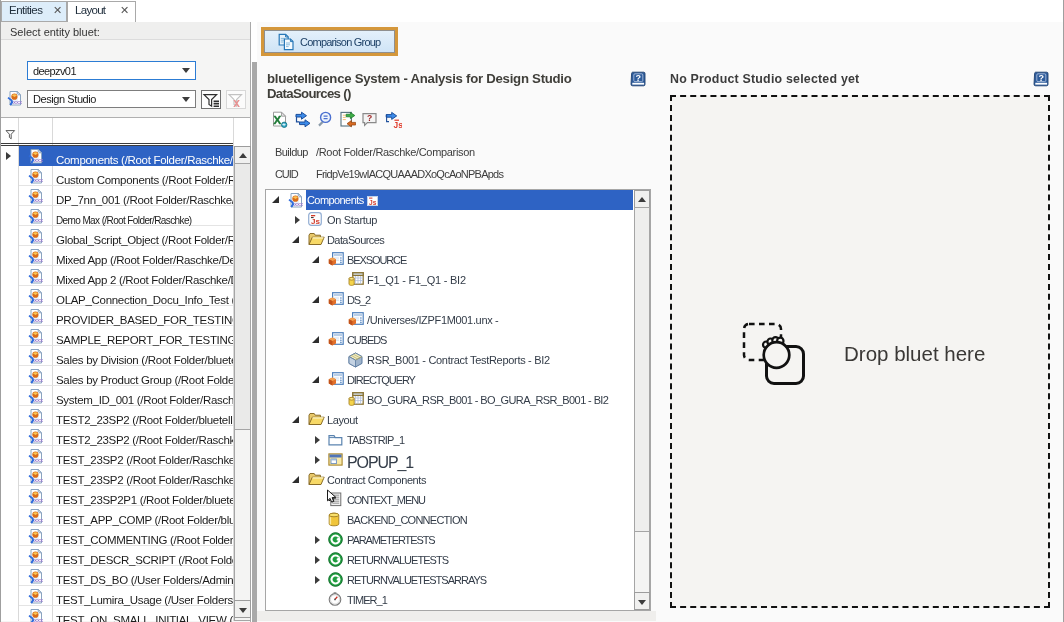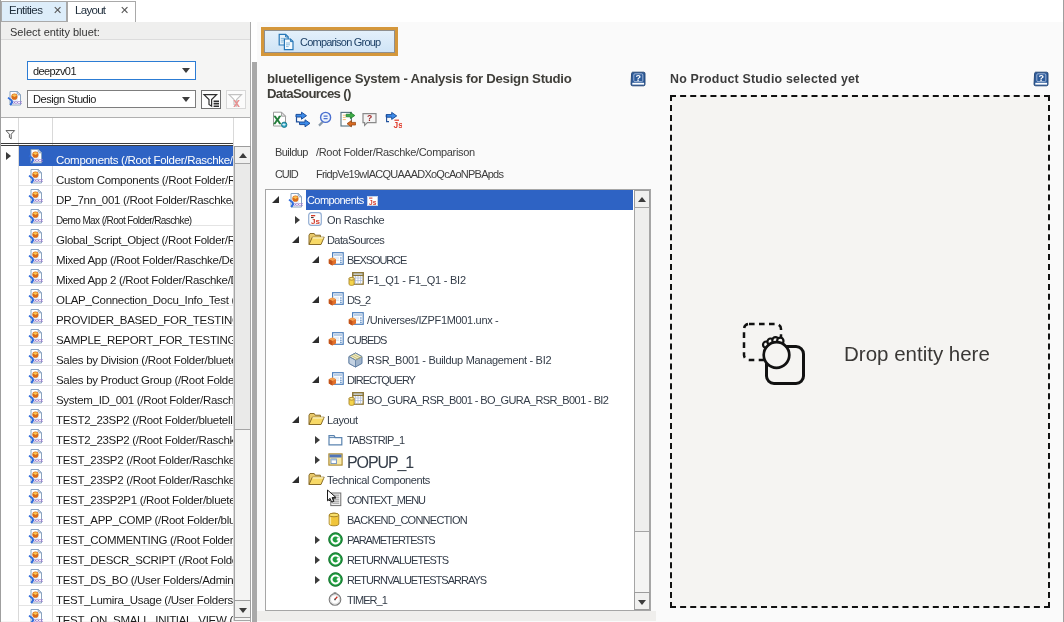--- a/index.html
+++ b/index.html
@@ -448,21 +448,21 @@
     </svg></div>
 <div class="abs" style="left:295px;top:216px;">
     <div class="tri-r"></div>
   </div>
 <div class="abs" style="left:308px;top:212px;"><svg width="14" height="14" viewBox="0 0 14 14">
       <rect x="0.7" y="0.7" width="12.6" height="12.6" rx="2.6" fill="#fdfdfe" stroke="#93aed3" stroke-width="1.2"></rect>
       <rect x="3" y="3" width="4.2" height="1.3" fill="#d23b2a"></rect>
       <rect x="3" y="5" width="2.6" height="1.1" fill="#3a3a3a"></rect>
       <text x="3" y="11.6" font-family="Liberation Sans" font-size="8" font-weight="bold" fill="#d23b2a">Js</text>
     </svg></div>
-<div class="abs" style="left:327px;top:214px;font-size:11px;color:#333c48;white-space:nowrap;letter-spacing:-0.31px;">On Raschke</div>
+<div class="abs" style="left:327px;top:214px;font-size:11px;color:#333c48;white-space:nowrap;letter-spacing:-0.31px;">On Startup</div>
 <div class="abs" style="left:292px;top:236px;">
     <div class="tri-exp"></div>
   </div>
 <div class="abs" style="left:308px;top:232px;"><svg width="17" height="14" viewBox="0 0 17 14">
       <path d="M1 12.5 V3.2 l1 -1.7 h4.2 l1 1.7 h5.2 v2" fill="#e8c86a" stroke="#8a6d28" stroke-width="1"></path>
       <path d="M1 12.5 L4.3 5.2 h11.9 L13 12.5 Z" fill="#f7d967" stroke="#8a6d28" stroke-width="1"></path>
       <path d="M4.6 5.9 h10.8" stroke="#fdf2bb" stroke-width="1.4" fill="none"></path>
     </svg></div>
 <div class="abs" style="left:327px;top:234px;font-size:11px;color:#333c48;white-space:nowrap;letter-spacing:-0.59px;">DataSources</div>
 <div class="abs" style="left:312px;top:256px;">
@@ -529,21 +529,21 @@
       <path d="M0.8 7.2 L4.4 5.4 l3.6 1.8 -3.6 1.8 Z" fill="#f5a353"></path>
       <path d="M4.4 9 v4.4 L0.8 11.6 V7.2 Z" fill="#c1521a"></path>
     </svg></div>
 <div class="abs" style="left:347px;top:334px;font-size:11px;color:#333c48;white-space:nowrap;letter-spacing:-1.1px;">CUBEDS</div>
 <div class="abs" style="left:348px;top:352px;"><svg width="15" height="16" viewBox="0 0 15 16">
       <path d="M7.5 1 L14 4.6 v6.8 L7.5 15 1 11.4 V4.6 Z" fill="#9fb4cc" stroke="#5b7aa0" stroke-width="1"></path>
       <path d="M1 4.6 L7.5 1 14 4.6 7.5 8.2 Z" fill="#f0ecc0" stroke="#5b7aa0" stroke-width="0.8"></path>
       <path d="M3.2 3.4 l6.5 3.6 M5.4 2.2 l6.5 3.6 M1 4.6 L7.5 8.2 M7.5 8.2 L14 4.6" stroke="#b4ab6a" stroke-width="0.7" fill="none"></path>
       <path d="M7.5 8.2 V15 L1 11.4 V4.6 Z" fill="#c4d2e2" stroke="#5b7aa0" stroke-width="0.8"></path>
     </svg></div>
-<div class="abs" style="left:367px;top:354px;font-size:11px;color:#333c48;white-space:nowrap;letter-spacing:-0.31px;">RSR_B001 - Buildup Management - BI2</div>
+<div class="abs" style="left:367px;top:354px;font-size:11px;color:#333c48;white-space:nowrap;letter-spacing:-0.31px;">RSR_B001 - Contract TestReports - BI2</div>
 <div class="abs" style="left:312px;top:376px;">
     <div class="tri-exp"></div>
   </div>
 <div class="abs" style="left:328px;top:372px;"><svg width="16" height="15" viewBox="0 0 16 15">
       <rect x="4.6" y="0.7" width="10.6" height="11.6" fill="#fff" stroke="#4f81bd" stroke-width="1.2"></rect>
       <rect x="5.8" y="1.9" width="8.2" height="2.2" fill="#b8cfe8"></rect>
       <circle cx="12.9" cy="6" r="0.8" fill="#4f81bd"></circle>
       <circle cx="12.9" cy="8.2" r="0.8" fill="#4f81bd"></circle>
       <circle cx="12.9" cy="10.4" r="0.8" fill="#4f81bd"></circle>
       <path d="M6.2 5.3 h4.8 v1.4 h-4.8 Z M6.2 7.5 h4.8 v1.4 h-4.8 Z" fill="#dde8f4"></path>
@@ -588,21 +588,21 @@
     </svg></div>
 <div class="abs" style="left:347px;top:454px;font-size:16px;color:#333c48;white-space:nowrap;letter-spacing:-1.1px;">POPUP_1</div>
 <div class="abs" style="left:292px;top:476px;">
     <div class="tri-exp"></div>
   </div>
 <div class="abs" style="left:308px;top:472px;"><svg width="17" height="14" viewBox="0 0 17 14">
       <path d="M1 12.5 V3.2 l1 -1.7 h4.2 l1 1.7 h5.2 v2" fill="#e8c86a" stroke="#8a6d28" stroke-width="1"></path>
       <path d="M1 12.5 L4.3 5.2 h11.9 L13 12.5 Z" fill="#f7d967" stroke="#8a6d28" stroke-width="1"></path>
       <path d="M4.6 5.9 h10.8" stroke="#fdf2bb" stroke-width="1.4" fill="none"></path>
     </svg></div>
-<div class="abs" style="left:327px;top:474px;font-size:11px;color:#333c48;white-space:nowrap;letter-spacing:-0.42px;">Technical Components</div>
+<div class="abs" style="left:327px;top:474px;font-size:11px;color:#333c48;white-space:nowrap;letter-spacing:-0.42px;">Contract Components</div>
 <div class="abs" style="left:328px;top:492px;"><svg width="14" height="15" viewBox="0 0 14 15">
       <rect x="2.8" y="1" width="10" height="12.6" fill="#f2f2f2" stroke="#6e6e6e" stroke-width="1"></rect>
       <path d="M4.4 3.2 h6.8 M4.4 5.2 h6.8 M4.4 7.2 h6.8 M4.4 9.2 h6.8 M4.4 11.2 h6.8" stroke="#8a8a8a" stroke-width="0.9"></path>
       <path d="M1 1 l0 8 2.2 -2.1 1.2 3 1.5 -0.6 -1.2 -3 3 -0.3 Z" fill="#fff" stroke="#1a1a1a" stroke-width="1"></path>
     </svg></div>
 <div class="abs" style="left:347px;top:494px;font-size:11px;color:#333c48;white-space:nowrap;letter-spacing:-1.1px;">CONTEXT_MENU</div>
 <div class="abs" style="left:328px;top:512px;"><svg width="12" height="15" viewBox="0 0 12 15">
       <path d="M1.2 3 c0 -1.1 2.1 -1.8 4.8 -1.8 s4.8 0.7 4.8 1.8 v9 c0 1.1 -2.1 1.8 -4.8 1.8 s-4.8 -0.7 -4.8 -1.8 Z" fill="#f0c53a" stroke="#a8862a" stroke-width="1"></path>
       <ellipse cx="6" cy="3" rx="4.8" ry="1.8" fill="#f9e06b" stroke="#a8862a" stroke-width="1"></ellipse>
       <path d="M2.4 5.2 v7.2" stroke="#f9e9a0" stroke-width="1.4"></path>
@@ -666,12 +666,12 @@
 <div class="abs" style="left:738px;top:319px;"><svg width="78" height="72" viewBox="0 0 78 72">
       <rect x="6" y="5" width="37" height="36" rx="5" fill="none" stroke="#111" stroke-width="2.5" stroke-dasharray="5.6 4.4"></rect>
       <rect x="28.5" y="27.5" width="37" height="37" rx="7.5" fill="#f5f4f2" stroke="#111" stroke-width="3"></rect>
       <circle cx="28.2" cy="25.7" r="3.2" fill="#f5f4f2" stroke="#111" stroke-width="2.2"></circle>
       <circle cx="32.6" cy="22.7" r="3.2" fill="#f5f4f2" stroke="#111" stroke-width="2.2"></circle>
       <circle cx="37.5" cy="21.4" r="3.2" fill="#f5f4f2" stroke="#111" stroke-width="2.2"></circle>
       <circle cx="42.3" cy="21.9" r="3.2" fill="#f5f4f2" stroke="#111" stroke-width="2.2"></circle>
       <circle cx="38.5" cy="36" r="13.6" fill="#f5f4f2"></circle>
       <circle cx="38.5" cy="36" r="12.8" fill="#f5f4f2" stroke="#111" stroke-width="2.7"></circle>
     </svg></div>
-<div class="abs" style="left:844px;top:342px;font-size:20.5px;color:#3a3836;">Drop entity here</div>
+<div class="abs" style="left:844px;top:342px;font-size:20.5px;color:#3a3836;">Drop bluet here</div>
 </body></html>

